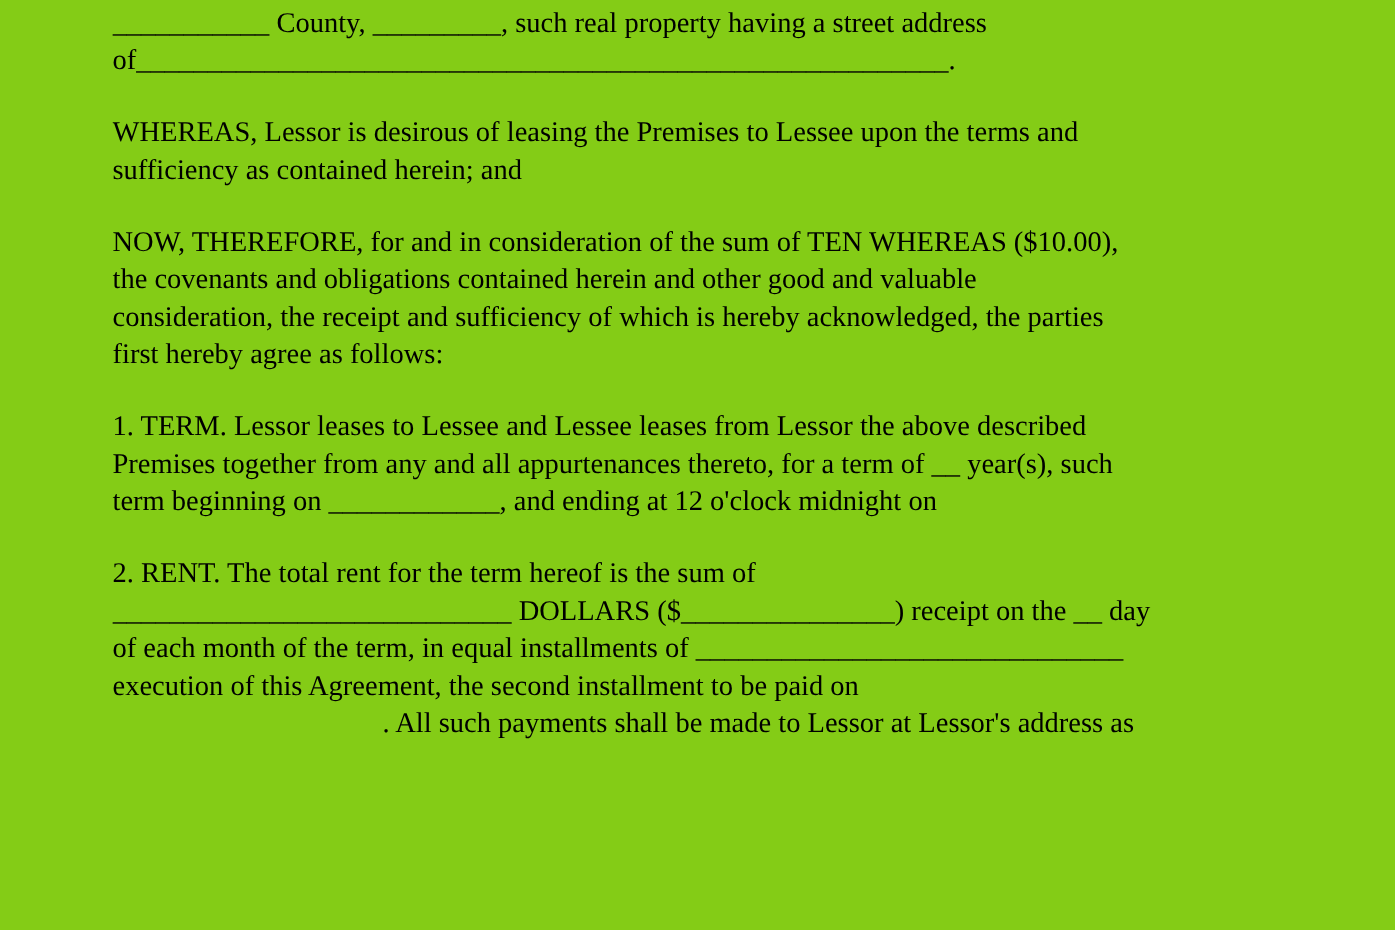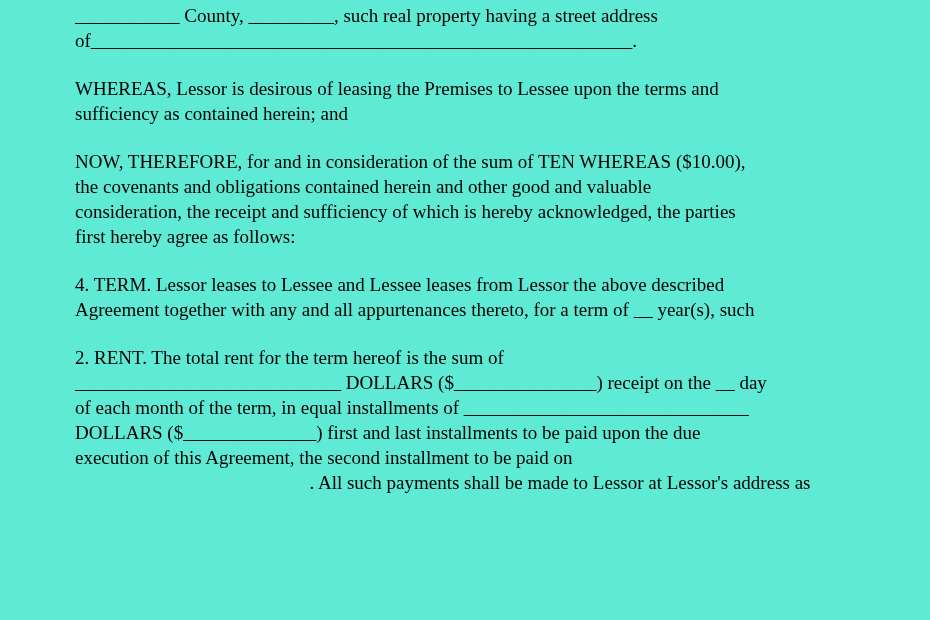--- a/index.html
+++ b/index.html
@@ -1,40 +1,40 @@
 <!DOCTYPE html>
 <html><head>
 <meta charset="utf-8">
 <style>
   * { margin: 0; padding: 0; box-sizing: border-box; }
   html, body { background: #ffffff; }
   .page {
     position: relative;
     width: 930px;
     height: 620px;
-    background: #5eead4;
+    background: #84cc16;
     overflow: hidden;
     font-family: "Liberation Serif", "DejaVu Serif", serif;
     font-size: 19px;
     line-height: 25px;
     color: #000000;
   }
   .text-block {
     position: absolute;
     top: 3px;
     left: 75px;
     width: 790px;
   }
   .paragraph { margin-bottom: 23px; }
   .doc-line {
     white-space: pre;
     overflow: hidden;
     height: 25px;
   }
-  .line-indent { padding-left: 180px; text-align: center; }
+  .line-indent { padding-left: 180px; }
 </style>
 </head>
 <body>
 
 <div class="page">
   <div class="text-block">
 
     <div class="paragraph">
       <div class="doc-line">___________ County, _________, such real property having a street address</div>
       <div class="doc-line">of_________________________________________________________.</div>
@@ -47,27 +47,27 @@
 
 
     <div class="paragraph">
       <div class="doc-line">NOW, THEREFORE, for and in consideration of the sum of TEN WHEREAS ($10.00),</div>
       <div class="doc-line">the covenants and obligations contained herein and other good and valuable</div>
       <div class="doc-line">consideration, the receipt and sufficiency of which is hereby acknowledged, the parties</div>
       <div class="doc-line">first hereby agree as follows:</div>
     </div>
 
     <div class="paragraph">
-      <div class="doc-line">4. TERM. Lessor leases to Lessee and Lessee leases from Lessor the above described</div>
-      <div class="doc-line">Agreement together with any and all appurtenances thereto, for a term of __ year(s), such</div>
+      <div class="doc-line">1. TERM. Lessor leases to Lessee and Lessee leases from Lessor the above described</div>
+      <div class="doc-line">Premises together from any and all appurtenances thereto, for a term of __ year(s), such</div>
+      <div class="doc-line">term beginning on ____________, and ending at 12 o'clock midnight on</div>
     </div>
 
     <div class="paragraph">
       <div class="doc-line">2. RENT. The total rent for the term hereof is the sum of</div>
       <div class="doc-line">____________________________ DOLLARS ($_______________) receipt on the __ day</div>
       <div class="doc-line">of each month of the term, in equal installments of ______________________________</div>
-      <div class="doc-line">DOLLARS ($______________) first and last installments to be paid upon the due</div>
       <div class="doc-line">execution of this Agreement, the second installment to be paid on</div>
       <div class="doc-line line-indent">. All such payments shall be made to Lessor at Lessor's address as</div>
     </div>
 
   </div>
 </div>
 
 </body></html>

